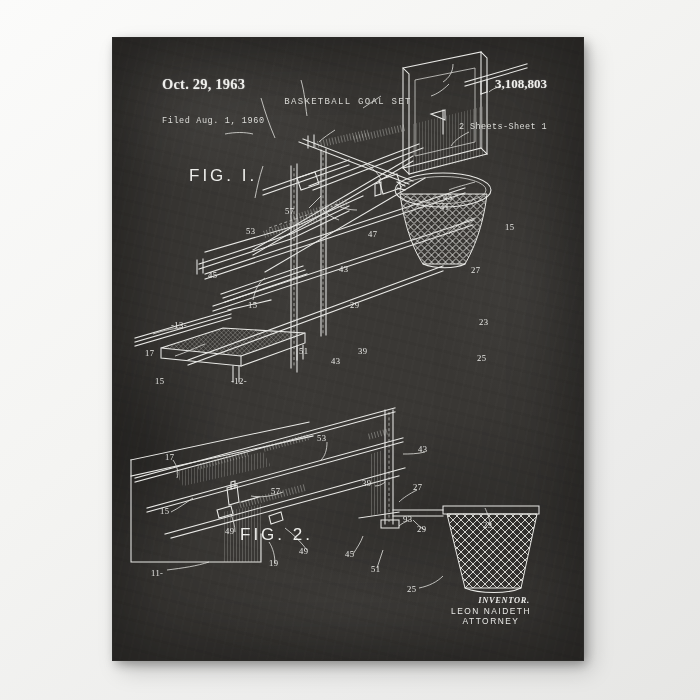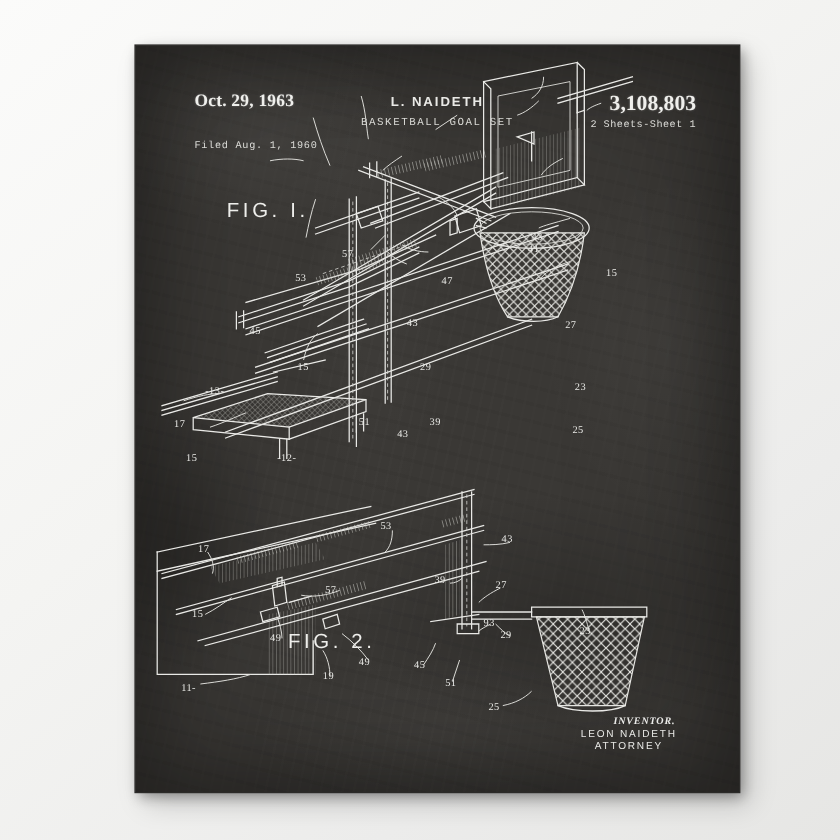--- a/index.html
+++ b/index.html
@@ -13,21 +13,20 @@
 
   
   #poster{
     position:absolute;left:113px;top:38px;width:470px;height:622px;
     background:#3a3835;
     box-shadow:
        0 0 0 1px #2b2a28,
        3px 4px 10px rgba(0,0,0,.33),
        8px 10px 22px rgba(0,0,0,.18);
     overflow:hidden;
-    padding-left:33px;
   }
   
   #poster .grain{
     position:absolute;inset:0;pointer-events:none;
     background-image:
       radial-gradient(ellipse 180px 120px at 22% 12%, rgba(255,255,255,.050), transparent 70%),
       radial-gradient(ellipse 150px 200px at 88% 40%, rgba(255,255,255,.035), transparent 70%),
       radial-gradient(ellipse 220px 90px at 50% 92%, rgba(255,255,255,.030), transparent 72%),
       radial-gradient(ellipse 120px 160px at 8% 66%, rgba(0,0,0,.22), transparent 70%),
       radial-gradient(ellipse 260px 140px at 70% 76%, rgba(0,0,0,.18), transparent 72%),
@@ -44,29 +43,29 @@
     position:absolute;inset:0;pointer-events:none;
     box-shadow:inset 0 0 60px 14px rgba(0,0,0,.30), inset 0 0 120px 40px rgba(0,0,0,.13);
   }
 
   
   .hdr{position:absolute;left:0;right:0;top:0;height:105px;z-index:6;}
   .h-date{position:absolute;left:49px;top:38px;font-family:"Liberation Serif",serif;
       font-weight:bold;font-size:14.5px;letter-spacing:.2px;color:#efefec;
       text-shadow:0 0 2px rgba(255,255,255,.28);}
   .h-num{position:absolute;right:36px;top:38px;font-family:"Liberation Serif",serif;
-      font-weight:bold;font-size:18px;color:#efefec;text-shadow:0 0 2px rgba(255,255,255,.28);}
+      font-weight:bold;font-size:13px;color:#efefec;text-shadow:0 0 2px rgba(255,255,255,.28);}
   .h-name{position:absolute;left:0;right:0;top:41px;text-align:center;
       font-family:"Liberation Sans",sans-serif;font-weight:bold;font-size:11px;
       letter-spacing:1.6px;color:#e9e9e6;}
   .h-title{position:absolute;left:0;right:0;top:59px;text-align:center;
       font-family:"Liberation Mono",monospace;font-size:9px;letter-spacing:1.3px;color:#d9d9d5;}
   .h-filed{position:absolute;left:49px;top:78px;font-family:"Liberation Mono",monospace;
       font-size:8.5px;letter-spacing:.6px;color:#dcdcd8;}
-  .h-sheet{position:absolute;right:36px;top:61px;font-family:"Liberation Mono",monospace;
+  .h-sheet{position:absolute;right:36px;top:84px;font-family:"Liberation Mono",monospace;
       font-size:8.5px;letter-spacing:.4px;color:#dcdcd8;}
 
   
   .figlbl{position:absolute;font-family:"Liberation Sans",sans-serif;font-size:17px;
       letter-spacing:3px;color:#eeeeeb;z-index:7;}
   #fig1lbl{left:76px;top:128px;}
   #fig2lbl{left:127px;top:487px;}
 
   
   .ref{position:absolute;font-family:Liberation Serif, serif;font-size:8.6px;
@@ -98,21 +97,20 @@
 </head>
 <body>
 
 <div id="stage">
 
   <div id="poster">
 
     <div class="hdr">
       <div class="h-date">Oct. 29, 1963</div>
       <div class="h-num">3,108,803</div>
-      <div class="h-name">L. NAIDETH</div>
       <div class="h-title">BASKETBALL GOAL SET</div>
       <div class="h-filed">Filed Aug. 1, 1960</div>
       <div class="h-sheet">2 Sheets-Sheet 1</div>
     </div>
 
     <svg class="draw" viewBox="0 0 470 622">
       <defs>
         <pattern id="hatchV" width="3" height="3" patternUnits="userSpaceOnUse">
           <line x1="0" y1="0" x2="0" y2="3" stroke="#cbcbc7" stroke-width=".8"></line>
         </pattern>

